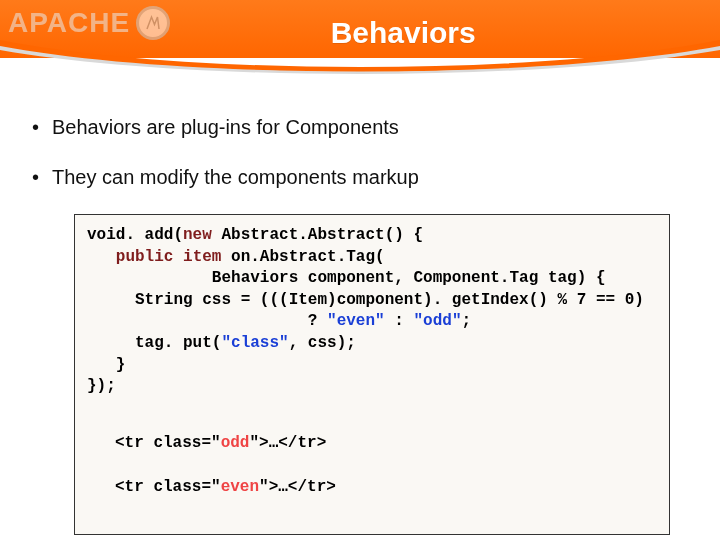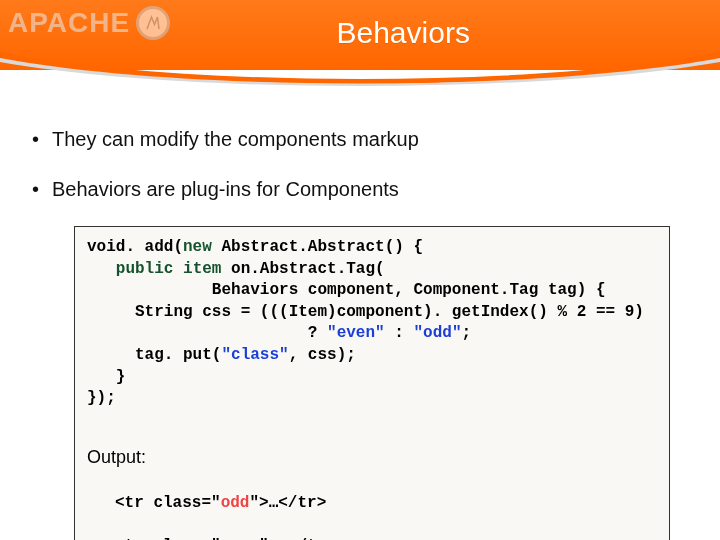--- a/index.html
+++ b/index.html
@@ -5,21 +5,21 @@
     * { margin: 0; padding: 0; box-sizing: border-box; }
     body {
       width: 720px;
       height: 540px;
       background: #fff;
       font-family: Arial, Helvetica, sans-serif;
       overflow: hidden;
       position: relative;
     }
     .header {
-      height: 70px;
+      height: 58px;
       background: linear-gradient(to bottom, #ff7a1a 0%, #ff6600 100%);
       position: relative;
       display: flex;
       align-items: center;
     }
     .swoosh {
       position: absolute;
       left: 0; right: 0; bottom: -18px;
       height: 36px;
     }
@@ -47,20 +47,21 @@
     }
     .logo .ring svg { width: 18px; height: 18px; }
     .title {
       color: #fff;
       font-size: 30px;
       position: absolute;
       left: 56%;
       top: 16px;
       transform: translateX(-50%);
       text-shadow: 0 1px 0 rgba(0,0,0,0.1);
+      font-weight: bold;
     }
     .content {
       padding: 56px 30px 0 30px;
       color: #111;
       font-size: 20px;
     }
     .bullets { list-style: none; }
     .bullets li {
       position: relative;
       padding-left: 22px;
@@ -79,21 +80,21 @@
       border: 1px solid #333;
       background: #faf8f4;
       padding: 10px 12px 14px 12px;
       font-family: "Courier New", Courier, monospace;
       font-size: 16px;
       font-weight: bold;
       line-height: 1.35;
       white-space: pre;
       color: #000;
     }
-    .codebox .kw { color: #14532d; }
+    .codebox .kw { color: #7f1d1d; }
     .codebox .str { color: #1a3fd6; }
     .output-block {
       margin-top: 14px;
       font-family: "Courier New", Courier, monospace;
       font-size: 16px;
       font-weight: bold;
     }
     .output-label {
       font-family: Arial, Helvetica, sans-serif;
       font-weight: normal;
@@ -119,30 +120,29 @@
   <div class="swoosh">
     <svg viewBox="0 0 720 36" preserveAspectRatio="none">
       <path d="M0,0 C180,36 540,36 720,0 L720,8 C540,40 180,40 0,8 Z" fill="#ff6600"></path>
       <path d="M0,6 C180,40 540,40 720,6 L720,10 C540,42 180,42 0,10 Z" fill="#d9d9d9"></path>
     </svg>
   </div>
 </div>
 
 <div class="content">
   <ul class="bullets">
+    <li>Behaviors are plug-ins for Components</li>
     <li>They can modify the components markup</li>
-    <li>Behaviors are plug-ins for Components</li>
   </ul>
 
   <div class="codebox"><span>void. add(</span><span class="kw">new</span><span> Abstract.Abstract() {</span>
 <span>   </span><span class="kw">public item</span><span> on.Abstract.Tag(</span>
 <span>             Behaviors component, Component.Tag tag) {</span>
-<span>     String css = (((Item)component). getIndex() % 2 == 9)</span>
+<span>     String css = (((Item)component). getIndex() % 7 == 0)</span>
 <span>                       ? </span><span class="str">"even"</span><span> : </span><span class="str">"odd"</span><span>;</span>
 <span>     tag. put(</span><span class="str">"class"</span><span>, css);</span>
 <span>   }</span>
 <span>});</span>
 <div class="output-block">
-<div class="output-label">Output:</div>
 <div class="out-line"><span>&lt;tr class="</span><span class="cls">odd</span><span>"&gt;…&lt;/tr&gt;</span></div>
 <div class="out-line"><span>&lt;tr class="</span><span class="cls">even</span><span>"&gt;…&lt;/tr&gt;</span></div>
 </div></div>
 </div>
 
 </body></html>

